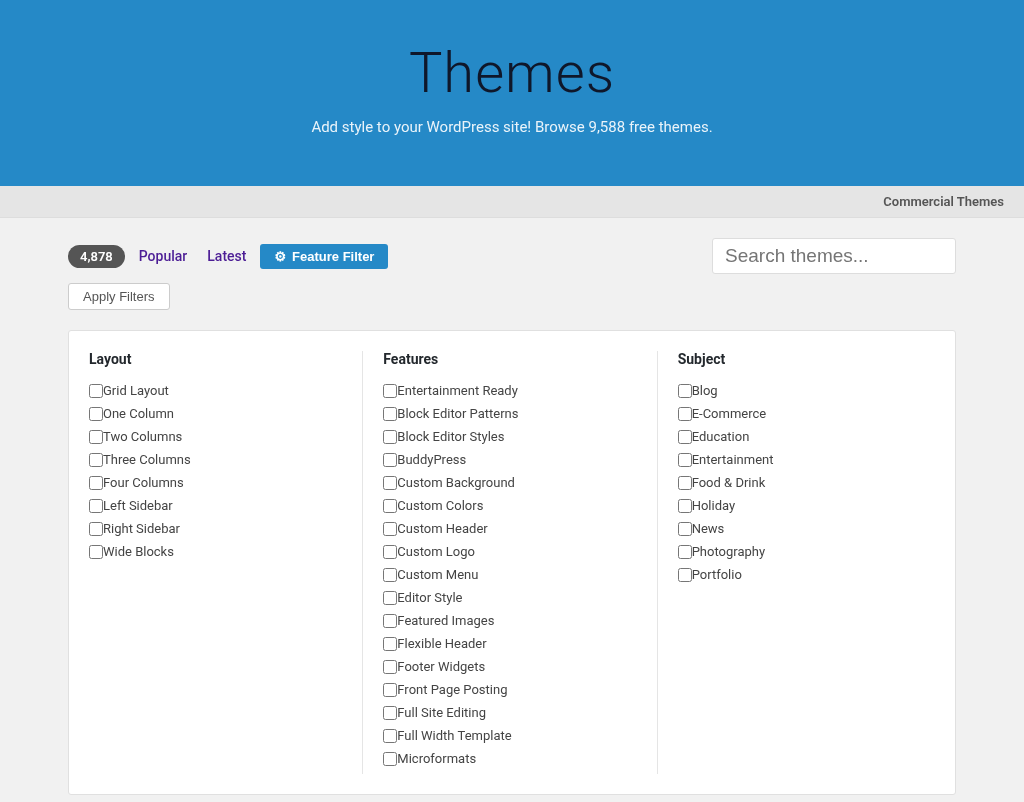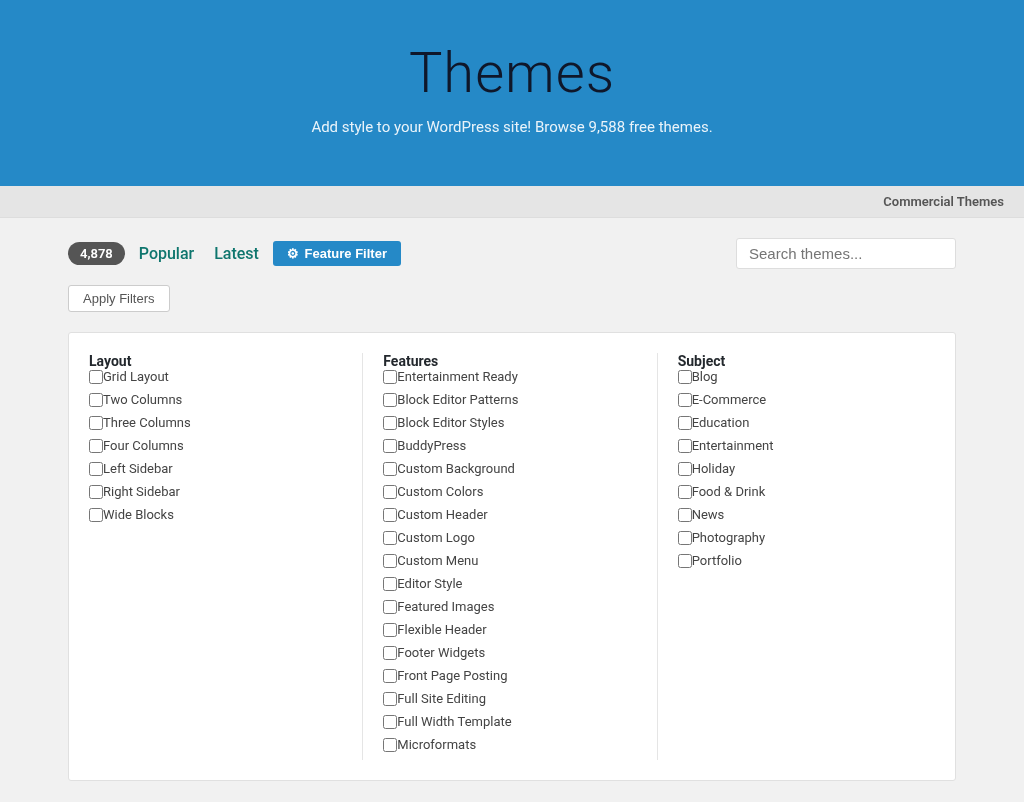--- a/index.html
+++ b/index.html
@@ -46,34 +46,34 @@
       max-width: 920px;
       margin: 0 auto;
       padding: 20px 16px;
     }
 
     
     .toolbar {
       display: flex;
       align-items: center;
       gap: 8px;
-      margin-bottom: 16px;
+      margin-bottom: 9px;
       flex-wrap: wrap;
     }
     .count-badge {
       background: #555;
       color: #fff;
       border-radius: 20px;
       padding: 4px 12px;
       font-size: 13px;
       font-weight: 600;
     }
     .tab-link {
-      font-size: 16px;
-      color: #0f766e;
+      font-size: 14px;
+      color: #4c1d95;
       cursor: pointer;
       padding: 4px 6px;
       font-weight: 500;
       background: none;
       border: none;
       text-decoration: none;
     }
     .feature-filter-btn {
       background: #2589c7;
       color: #fff;
@@ -87,22 +87,22 @@
       align-items: center;
       gap: 6px;
     }
     .search-wrapper {
       margin-left: auto;
     }
     .search-input {
       border: 1px solid #ddd;
       border-radius: 3px;
       padding: 6px 12px;
-      font-size: 15px;
-      width: 220px;
+      font-size: 19px;
+      width: 244px;
       color: #aaa;
       background: #fff;
     }
 
     
     .apply-filters-btn {
       background: #fff;
       border: 1px solid #ccc;
       border-radius: 3px;
       padding: 5px 14px;
@@ -121,21 +121,21 @@
       border-radius: 3px;
       padding: 20px;
     }
     .filter-column {
       flex: 1;
       min-width: 0;
     }
     .filter-column-title {
       font-size: 14px;
       font-weight: 700;
-      margin-bottom: 0;
+      margin-bottom: 16px;
       color: #23282d;
     }
     .filter-item {
       display: flex;
       align-items: center;
       margin-bottom: 8px;
     }
     .filter-item input[type="checkbox"] {
       width: 14px;
       height: 14px;
@@ -194,20 +194,24 @@
   
   <div class="filter-panel" id="filter-panel">
 
   <div class="filter-column">
         <div class="filter-column-title">Layout</div>
         <div class="filter-item">
           <input type="checkbox" id="chk-0-0" style="">
           <label for="chk-0-0">Grid Layout</label>
         </div>
         <div class="filter-item">
+          <input type="checkbox" id="chk-0-1" style="">
+          <label for="chk-0-1">One Column</label>
+        </div>
+        <div class="filter-item">
           <input type="checkbox" id="chk-0-2" style="">
           <label for="chk-0-2">Two Columns</label>
         </div>
         <div class="filter-item">
           <input type="checkbox" id="chk-0-3" style="">
           <label for="chk-0-3">Three Columns</label>
         </div>
         <div class="filter-item">
           <input type="checkbox" id="chk-0-4" style="">
           <label for="chk-0-4">Four Columns</label>
@@ -308,28 +312,28 @@
         </div>
         <div class="filter-item">
           <input type="checkbox" id="chk-2-2" style="">
           <label for="chk-2-2">Education</label>
         </div>
         <div class="filter-item">
           <input type="checkbox" id="chk-2-3" style="">
           <label for="chk-2-3">Entertainment</label>
         </div>
         <div class="filter-item">
+          <input type="checkbox" id="chk-2-4" style="">
+          <label for="chk-2-4">Food &amp; Drink</label>
+        </div>
+        <div class="filter-item">
           <input type="checkbox" id="chk-2-5" style="">
           <label for="chk-2-5">Holiday</label>
         </div>
         <div class="filter-item">
-          <input type="checkbox" id="chk-2-4" style="">
-          <label for="chk-2-4">Food &amp; Drink</label>
-        </div>
-        <div class="filter-item">
           <input type="checkbox" id="chk-2-6" style="">
           <label for="chk-2-6">News</label>
         </div>
         <div class="filter-item">
           <input type="checkbox" id="chk-2-7" style="">
           <label for="chk-2-7">Photography</label>
         </div>
         <div class="filter-item">
           <input type="checkbox" id="chk-2-8" style="">
           <label for="chk-2-8">Portfolio</label>

